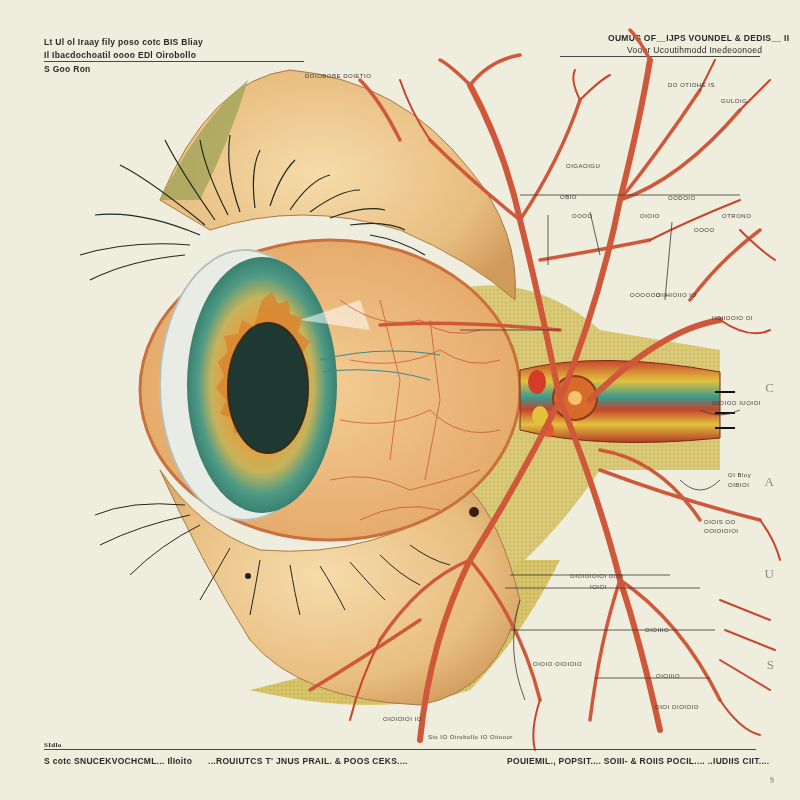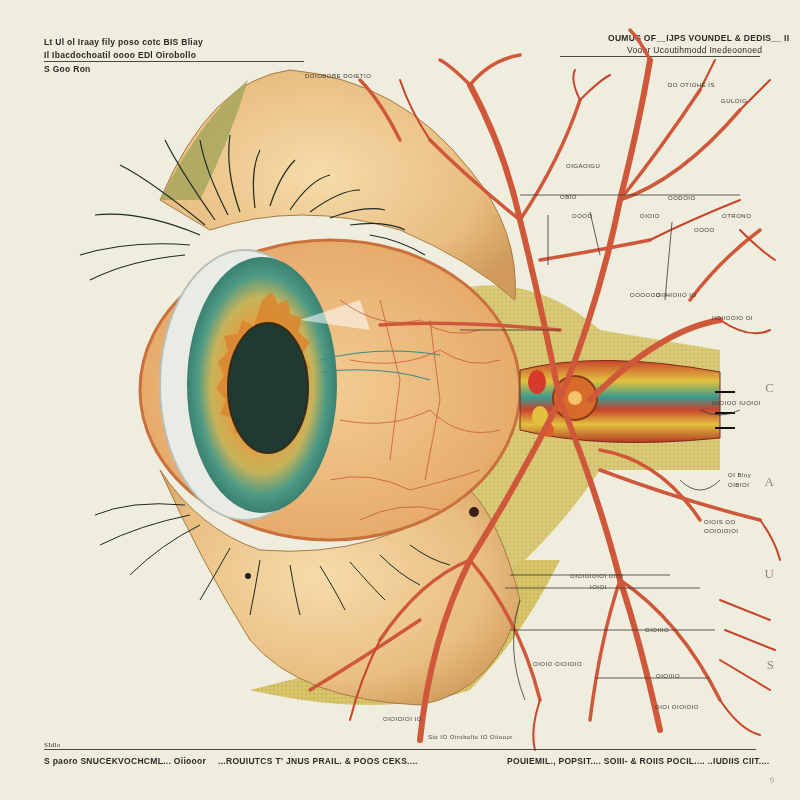--- a/index.html
+++ b/index.html
@@ -6,21 +6,21 @@
   body {
     width: 800px; height: 800px; overflow: hidden;
     background: #efeddd;
     font-family: "DejaVu Sans", sans-serif;
     position: relative;
   }
   .plate { position: absolute; inset: 0; }
   .txt {
     position: absolute; color: #2b2a26;
     font-family: "Liberation Serif", serif;
-    font-size: 8px; letter-spacing: 0.3px; white-space: nowrap;
+    font-size: 8px; letter-spacing: 0.3px; white-space: nowrap; font-weight: bold;
   }
   .hdr { font-size: 8.5px; font-weight: bold; font-family: "Liberation Sans", sans-serif; }
   .rule { position: absolute; height: 1px; background: #4a4944; }
   .margin-letter {
     position: absolute; right: 26px; font-family: "Liberation Serif", serif;
     font-size: 13px; color: #8d8b83;
   }
   .lbl { position: absolute; font-family: "Liberation Sans", sans-serif; font-size: 6px; color: #3a3934; letter-spacing: 0.5px; white-space: nowrap; }
   svg { position: absolute; left: 0; top: 0; }
 </style>
@@ -239,17 +239,17 @@
       <div class="lbl" style="left: 428px; top: 734px;">Sio IO Oirobollo IO Oiiooor</div>
     </div>
 
   <div class="margin-letter" style="top:380px;">C</div>
   <div class="margin-letter" style="top:474px;">A</div>
   <div class="margin-letter" style="top:566px;">U</div>
   <div class="margin-letter" style="top:657px;">S</div>
 
   <div class="txt" style="left:44px;top:741px;font-size:7px;">SIdlo</div>
   <div class="rule" style="left:44px;top:749px;width:712px;"></div>
-  <div class="txt hdr" style="left:44px;top:756px;">S paoro  SNUCEKVOCHCML...  Oiiooor</div>
-  <div class="txt hdr" style="left:218px;top:756px;text-align:right;">...ROUIUTCS  T' JNUS  PRAIL.  &amp;  POOS CEKS....</div>
+  <div class="txt hdr" style="left:44px;top:756px;">S cotc  SNUCEKVOCHCML...  IlIoito</div>
+  <div class="txt hdr" style="left:208px;top:756px;text-align:right;">...ROUIUTCS  T' JNUS  PRAIL.  &amp;  POOS CEKS....</div>
   <div class="txt hdr" style="left:507px;top:756px;">POUIEMIL.,  POPSIT....  SOIII- &amp;  ROIIS POCIL....  ..IUDIIS CIIT....</div>
   <div class="txt" style="left:770px;top:776px;color:#9a988f;">9</div>
 </div>
 
 </body></html>

